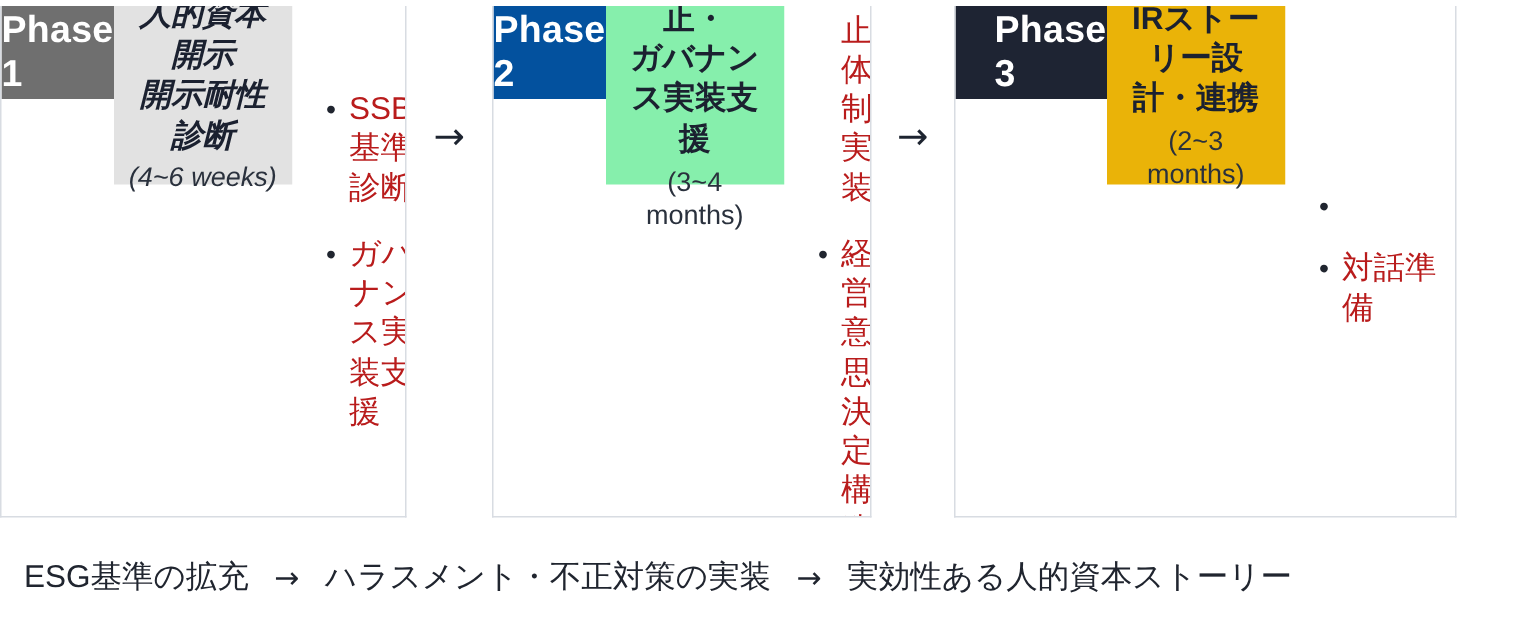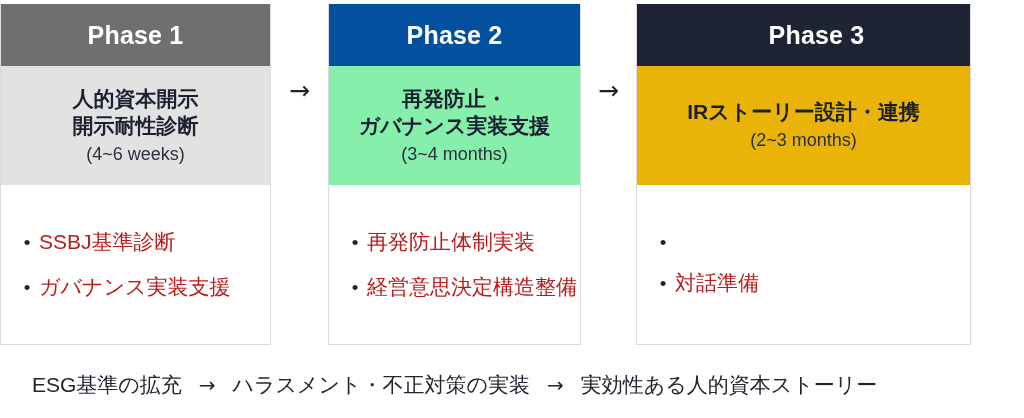--- a/index.html
+++ b/index.html
@@ -31,21 +31,21 @@
     width: 1024px;
     height: 342px;
     display: flex;
     align-items: flex-start;
   }
 
   .phase-card {
     box-sizing: border-box;
     height: 341px;
     display: flex;
-    flex-direction: column;
+    flex-direction: row;
     background: #ffffff;
     border: 1px solid #d8dce2;
     border-top: none;
     overflow: hidden;
   }
 
   .card-1 { width: 271px; }
   .card-2 { width: 253px; }
   .card-3 { width: 335px; }
 
@@ -89,21 +89,21 @@
     flex: 0 0 119px;
     height: 119px;
     display: flex;
     flex-direction: column;
     align-items: center;
     justify-content: center;
     text-align: center;
     padding: 0 8px;
     box-sizing: border-box;
   }
-  .band-1 { background: #e2e2e2; }
+  .band-1 { background: #e2e2e2; font-style: italic; }
   .band-2 { background: #86efac; }
   .band-3 { background: #eab308; }
 
   .band-title {
     font-size: 21px;
     font-weight: bold;
     line-height: 1.28;
     color: #1b2130;
     white-space: pre-line;
   }
@@ -145,21 +145,21 @@
 
   
   .summary-flow {
     position: absolute;
     left: 0;
     top: 355px;
     width: 1024px;
     height: 60px;
     display: flex;
     align-items: center;
-    padding-left: 32px;
+    padding-left: 16px;
     box-sizing: border-box;
     font-size: 21px;
     color: #20252f;
     white-space: nowrap;
   }
   .summary-step { line-height: 1.2; }
   .summary-arrow {
     margin: 0 17px;
     font-size: 20px;
     font-family: "DejaVu Sans", sans-serif;

